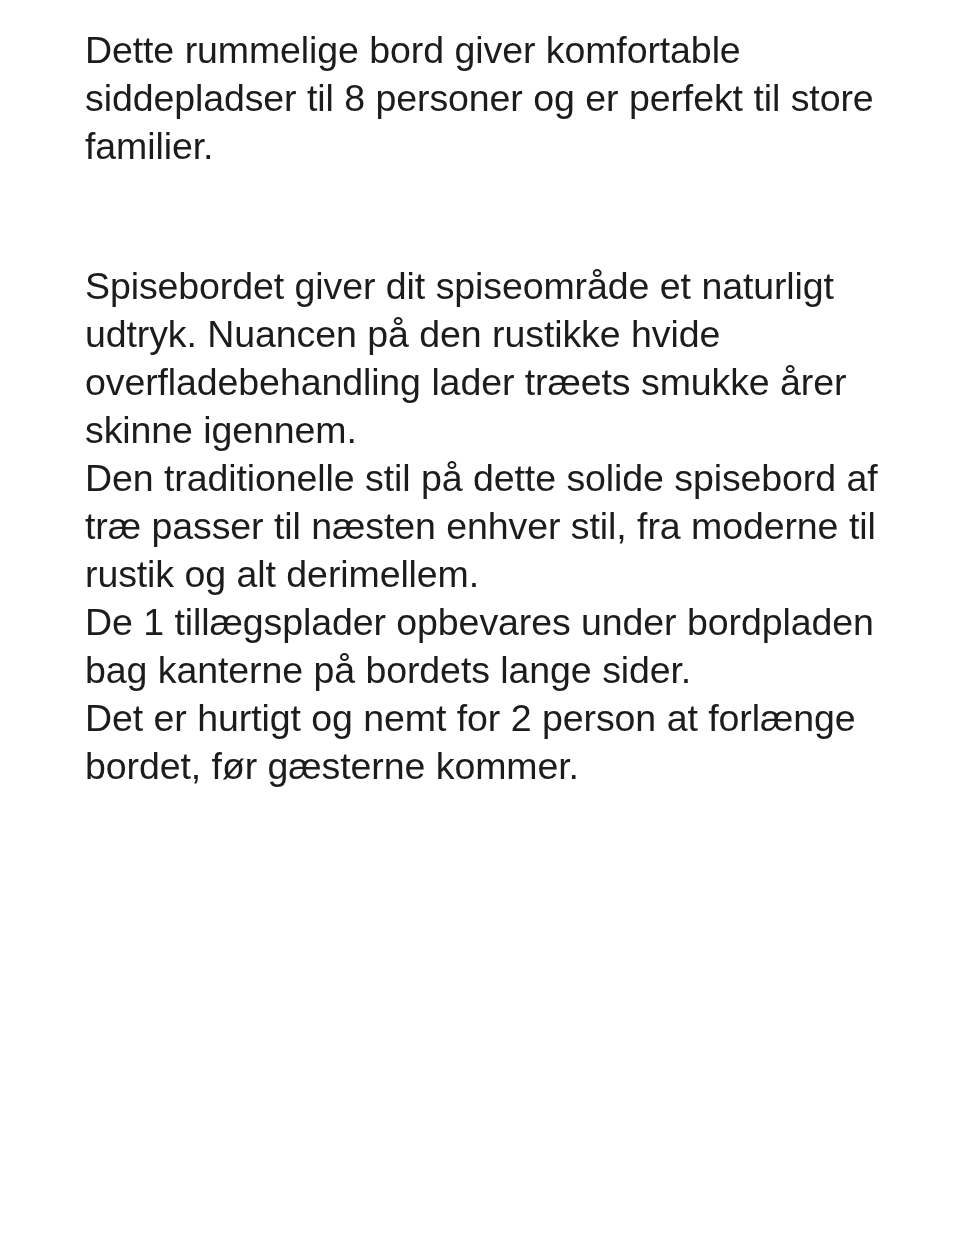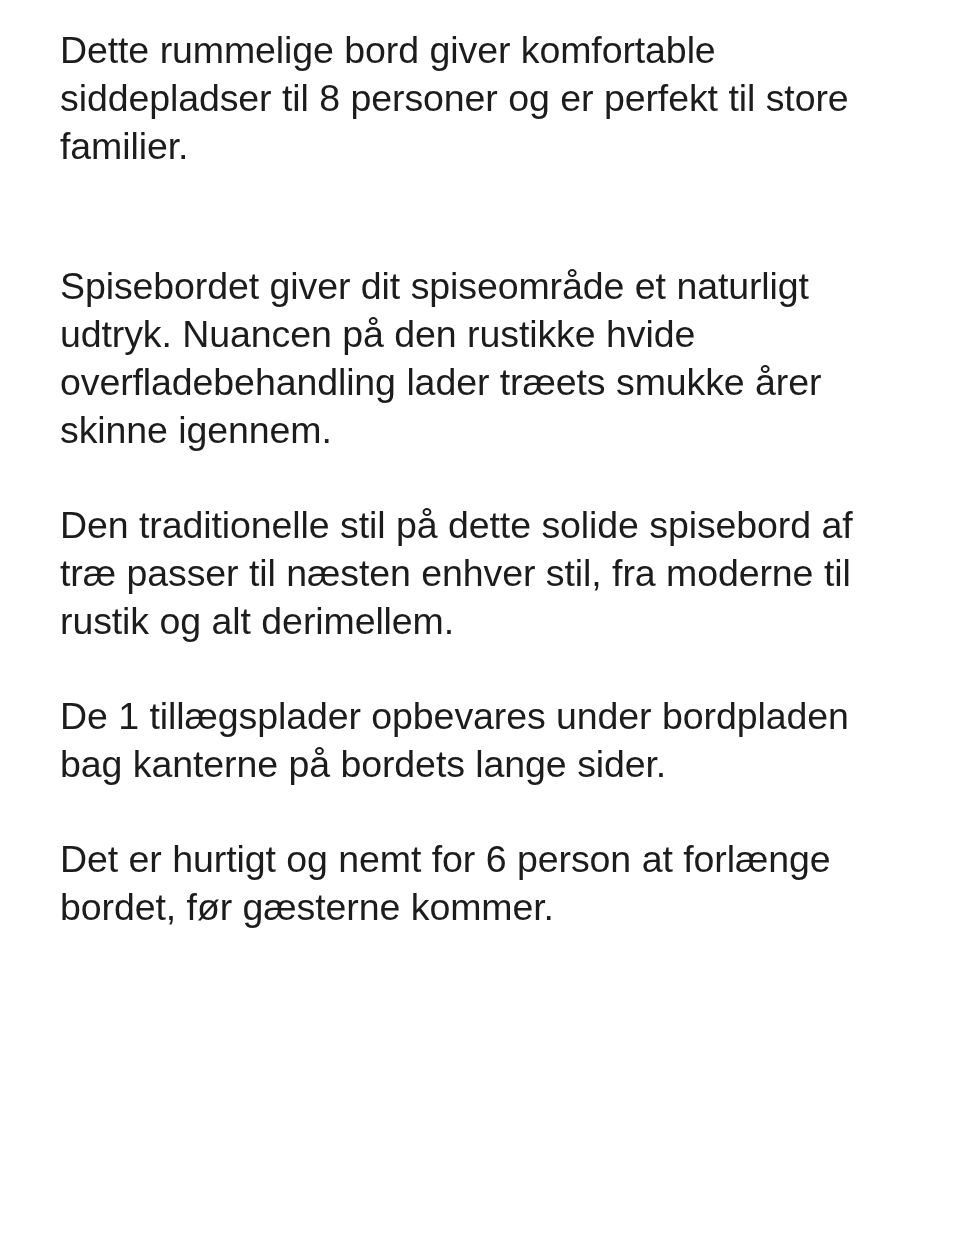--- a/index.html
+++ b/index.html
@@ -14,41 +14,40 @@
     font-family: "Liberation Sans", "DejaVu Sans", sans-serif;
     -webkit-font-smoothing: antialiased;
     overflow: hidden;
   }
 
   .page {
     box-sizing: border-box;
     width: 952px;
     height: 1237px;
     background: #ffffff;
-    padding: 26px 60px 0 60px;
+    padding: 26px 60px 0 85px;
   }
 
   .description-block {
     width: 812px;
   }
 
   .paragraph {
     margin: 0;
     color: #1c1c1c;
     font-size: 37.5px;
     line-height: 48px;
     letter-spacing: -0.1px;
     word-spacing: 0.2px;
     text-align: left;
     font-weight: 400;
   }
 
   
   .paragraph + .paragraph {
-    margin-top: 47px;
   }
 
   
   .paragraph.gap-large {
     margin-top: 92px;
   }
 </style>
 </head>
 <body>
 
@@ -57,16 +56,16 @@
 
     <p class="paragraph">Dette rummelige bord giver komfortable siddepladser til 8 personer og er perfekt til store familier.</p>
 
     <p class="paragraph gap-large">Spisebordet giver dit spiseområde et naturligt udtryk. Nuancen på den rustikke hvide overfladebehandling lader træets smukke årer skinne igennem.</p>
 
     <p class="paragraph">Den traditionelle stil på dette solide spisebord af træ passer til næsten enhver stil, fra moderne til rustik og alt derimellem.</p>
 
 
     <p class="paragraph">De 1 tillægsplader opbevares under bordpladen bag kanterne på bordets lange sider.</p>
 
-    <p class="paragraph">Det er hurtigt og nemt for 6 person at forlænge bordet, før gæsterne kommer.</p>
+    <p class="paragraph">Det er hurtigt og nemt for 2 person at forlænge bordet, før gæsterne kommer.</p>
 
   </div>
 </div>
 
 </body></html>

